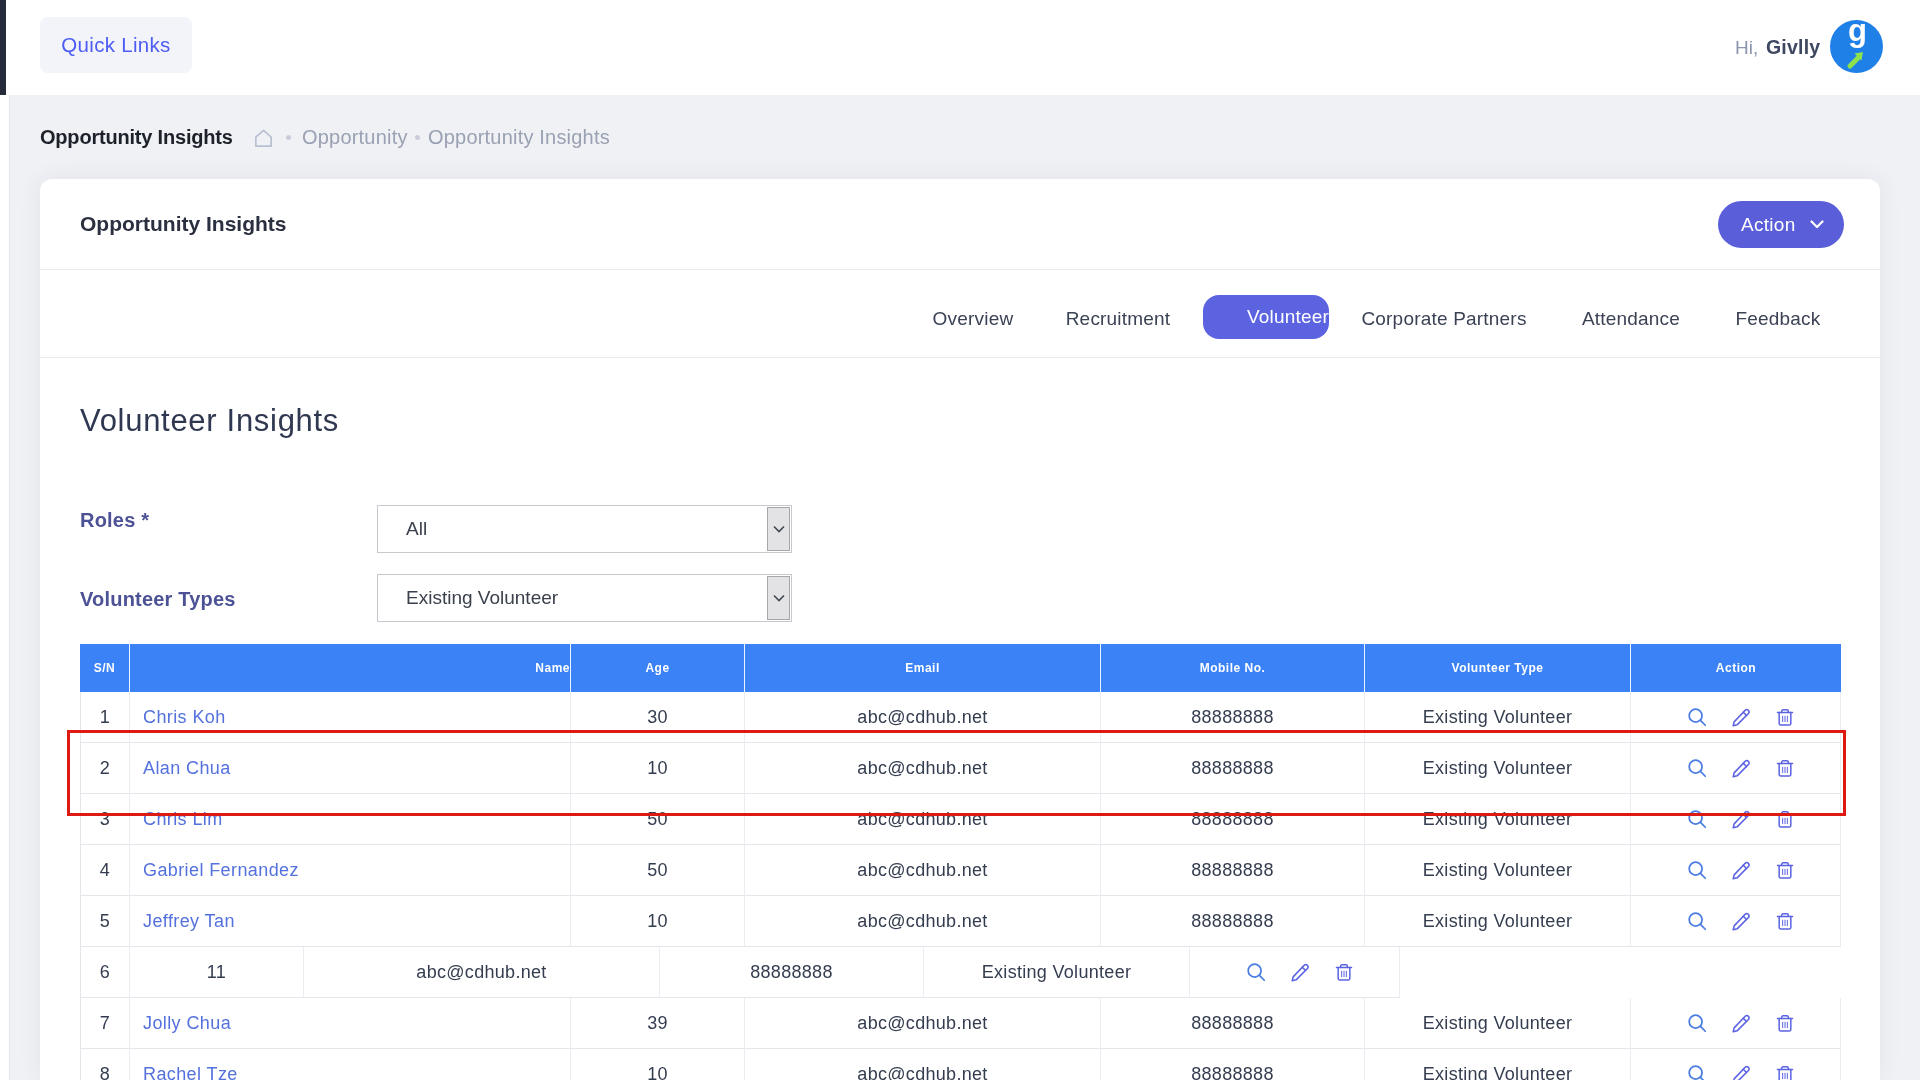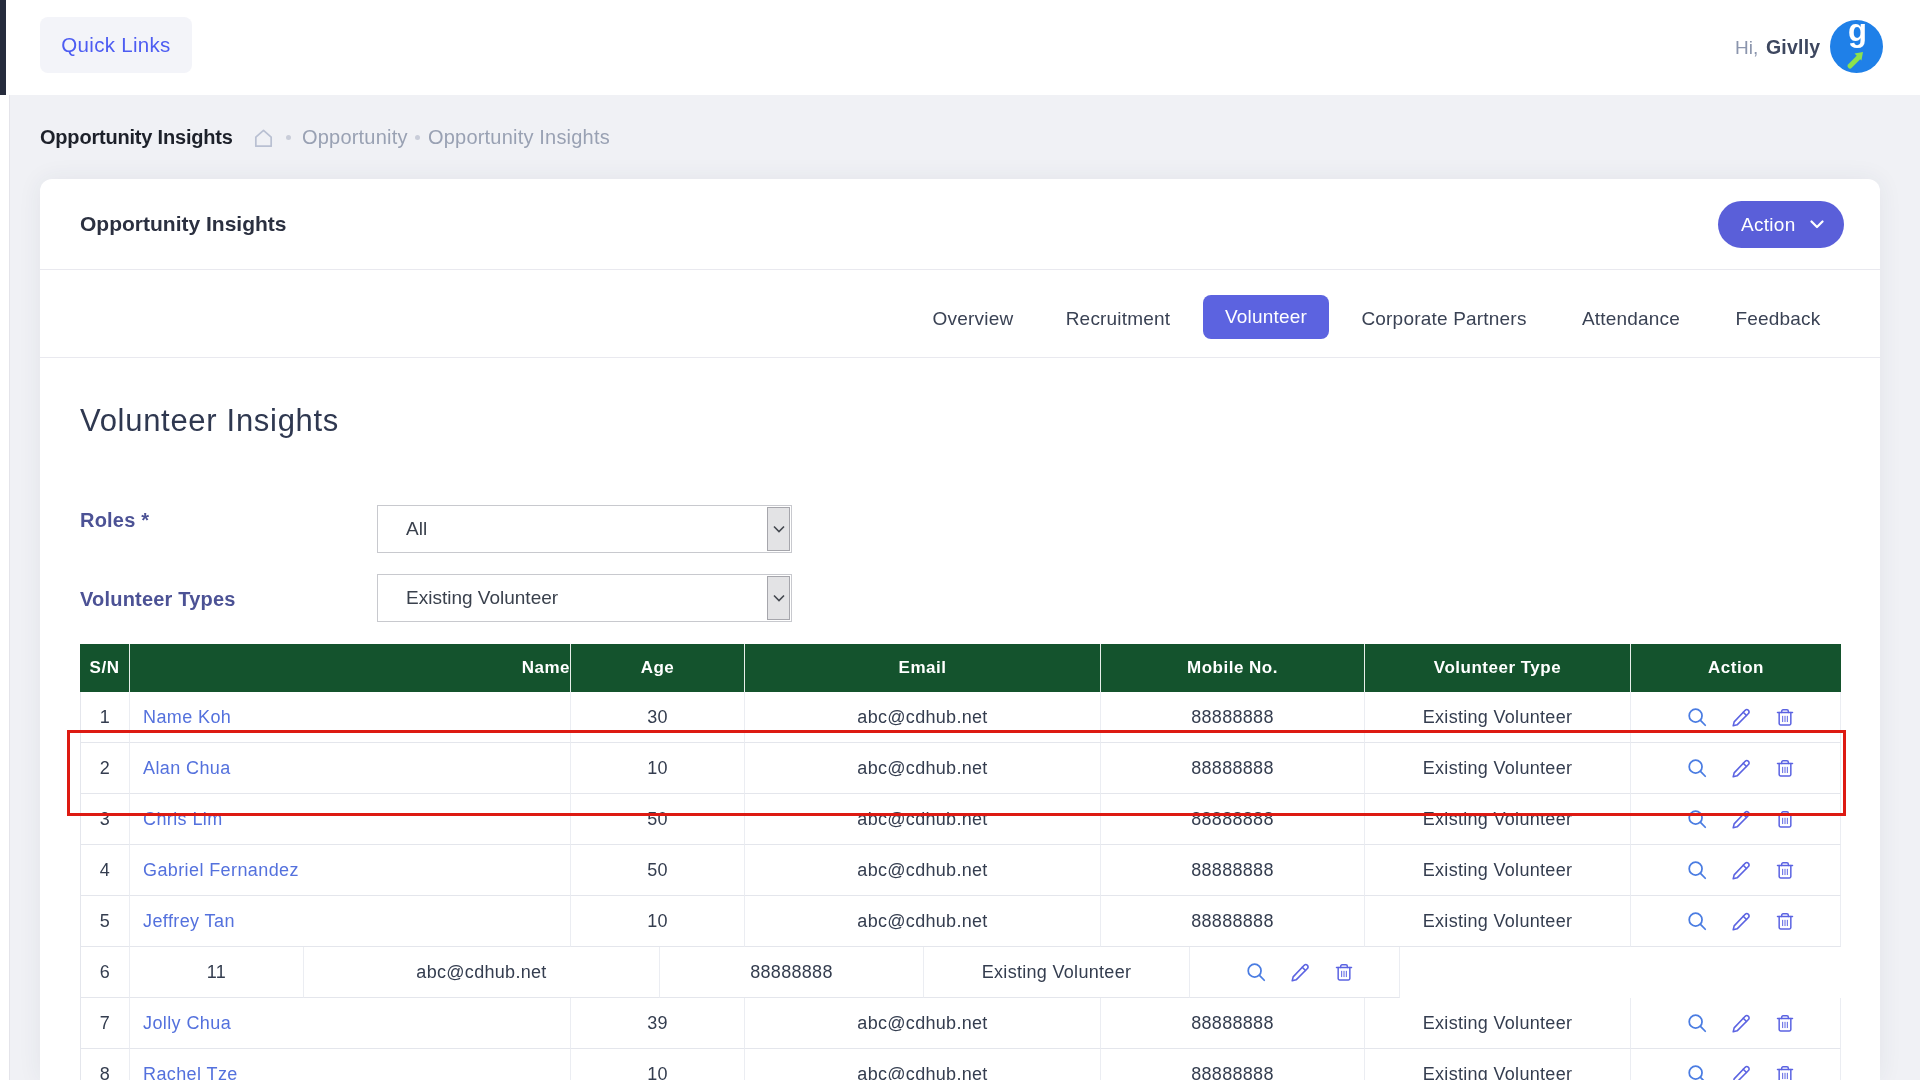--- a/index.html
+++ b/index.html
@@ -21,33 +21,33 @@
   .crumblink { top:95px; height:85px; line-height:85px; font-size:20px; color:#99a1b3; font-weight:500; letter-spacing:0.2px; }
   .crumbdot { width:5px; height:5px; border-radius:50%; background:#c9cdd9; top:135px; }
 
   
   #card { left:40px; top:179px; width:1840px; height:901px; background:#ffffff; border-radius:12px 12px 0 0; box-shadow:0 0 25px rgba(40,50,90,0.07); }
   #cardtitle { left:40px; top:0; height:90px; line-height:90px; font-size:21px; font-weight:700; color:#2b3040; }
   #cardheadline { left:0; top:90px; width:1840px; height:1px; background:#e9e9ef; }
   #actionbtn { left:1678px; top:22px; width:126px; height:47px; background:#5a5fd9; border-radius:24px; color:#ffffff; font-size:19px; font-weight:500; text-align:left; padding-left:23px; line-height:47px; letter-spacing:0.3px; }
   #tabline { left:0; top:178px; width:1840px; height:1px; background:#e9e9ef; }
   .tab { top:96px; height:88px; line-height:88px; font-size:19px; color:#3a4254; font-weight:500; transform:translateX(-50%); letter-spacing:0.2px; white-space:nowrap; }
-  #activetab { left:1163px; top:116px; width:126px; height:44px; background:#5c63e0; border-radius:8px; color:#fff; font-size:19px; font-weight:500; text-align:center; line-height:44px; letter-spacing:0.2px; }
+  #activetab { left:1163px; top:116px; width:126px; height:44px; background:#5c63e0; border-radius:16px; color:#fff; font-size:19px; font-weight:500; text-align:right; line-height:44px; letter-spacing:0.2px; }
 
   #h2v { left:40px; top:224px; font-size:31px; font-weight:500; color:#2f3850; letter-spacing:0.7px; }
   .flabel { left:40px; font-size:20px; font-weight:600; color:#4c5295; letter-spacing:0.2px; }
 
   .sel { left:337px; width:415px; height:48px; background:#ffffff; border:1px solid #c8c9ce; font-size:19px; color:#3a414d; line-height:46px; padding-left:28px; }
   .selbtn { position:absolute; right:1px; top:1px; bottom:1px; width:23px; background:#e3e3e5; border:1px solid #a6a6ac; }
   .selbtn svg { position:absolute; left:50%; top:50%; transform:translate(-50%,-50%); }
 
   
   #tbl { left:40px; top:465px; width:1761px; }
   .trow { display:flex; width:1761px; }
-  .hcell { background:#14532d; color:#ffffff; font-weight:700; font-size:17px; height:48px; line-height:48px; border-right:1px solid rgba(255,255,255,0.9); text-align:center; letter-spacing:0.5px; }
+  .hcell { background:#3b82f6; color:#ffffff; font-weight:700; font-size:12px; height:48px; line-height:48px; border-right:1px solid rgba(255,255,255,0.9); text-align:center; letter-spacing:0.5px; }
   .hcell:last-child { border-right:none; }
   .bcell { height:51px; line-height:50px; font-size:18px; color:#343d4f; letter-spacing:0.3px; border-right:1px solid #ebedf2; border-bottom:1px solid #e4e6ec; text-align:center; background:#fff; }
   .trow .bcell:first-child { border-left:1px solid #e4e6ec; }
   .hleft { text-align:right; padding-left:14px; }
   .c0 { width:50px; } .c1 { width:441px; } .c2 { width:174px; } .c3 { width:356px; } .c4 { width:264px; } .c5 { width:266px; } .c6 { width:210px; }
   .name { color:#5471dd; text-align:left; padding-left:13px; font-weight:500; letter-spacing:0.4px; }
   .icons { display:flex; align-items:center; justify-content:center; gap:23px; padding-left:10px; }
 
   #redbox { left:67px; top:730px; width:1779px; height:86px; border:3px solid #dd1a12; }
 </style>
@@ -112,21 +112,21 @@
   <div class="hcell c0">S/N</div>
   <div class="hcell c1 hleft">Name</div>
   <div class="hcell c2">Age</div>
   <div class="hcell c3">Email</div>
   <div class="hcell c4">Mobile No.</div>
   <div class="hcell c5">Volunteer Type</div>
   <div class="hcell c6">Action</div>
 </div>
         <div class="trow">
     <div class="bcell c0">1</div>
-    <div class="bcell c1 name">Name Koh</div>
+    <div class="bcell c1 name">Chris Koh</div>
     <div class="bcell c2">30</div>
     <div class="bcell c3">abc@cdhub.net</div>
     <div class="bcell c4">88888888</div>
     <div class="bcell c5">Existing Volunteer</div>
     <div class="bcell c6">
             <div class="icons" style="height:50px;">
 <svg width="22" height="22" viewBox="0 0 24 24" fill="none" stroke="#4a7ce2" stroke-width="1.9" stroke-linecap="round">
                 <circle cx="10.5" cy="10.5" r="7"></circle>
                 <path d="M15.8 15.8 L21 21"></path>
               </svg>

